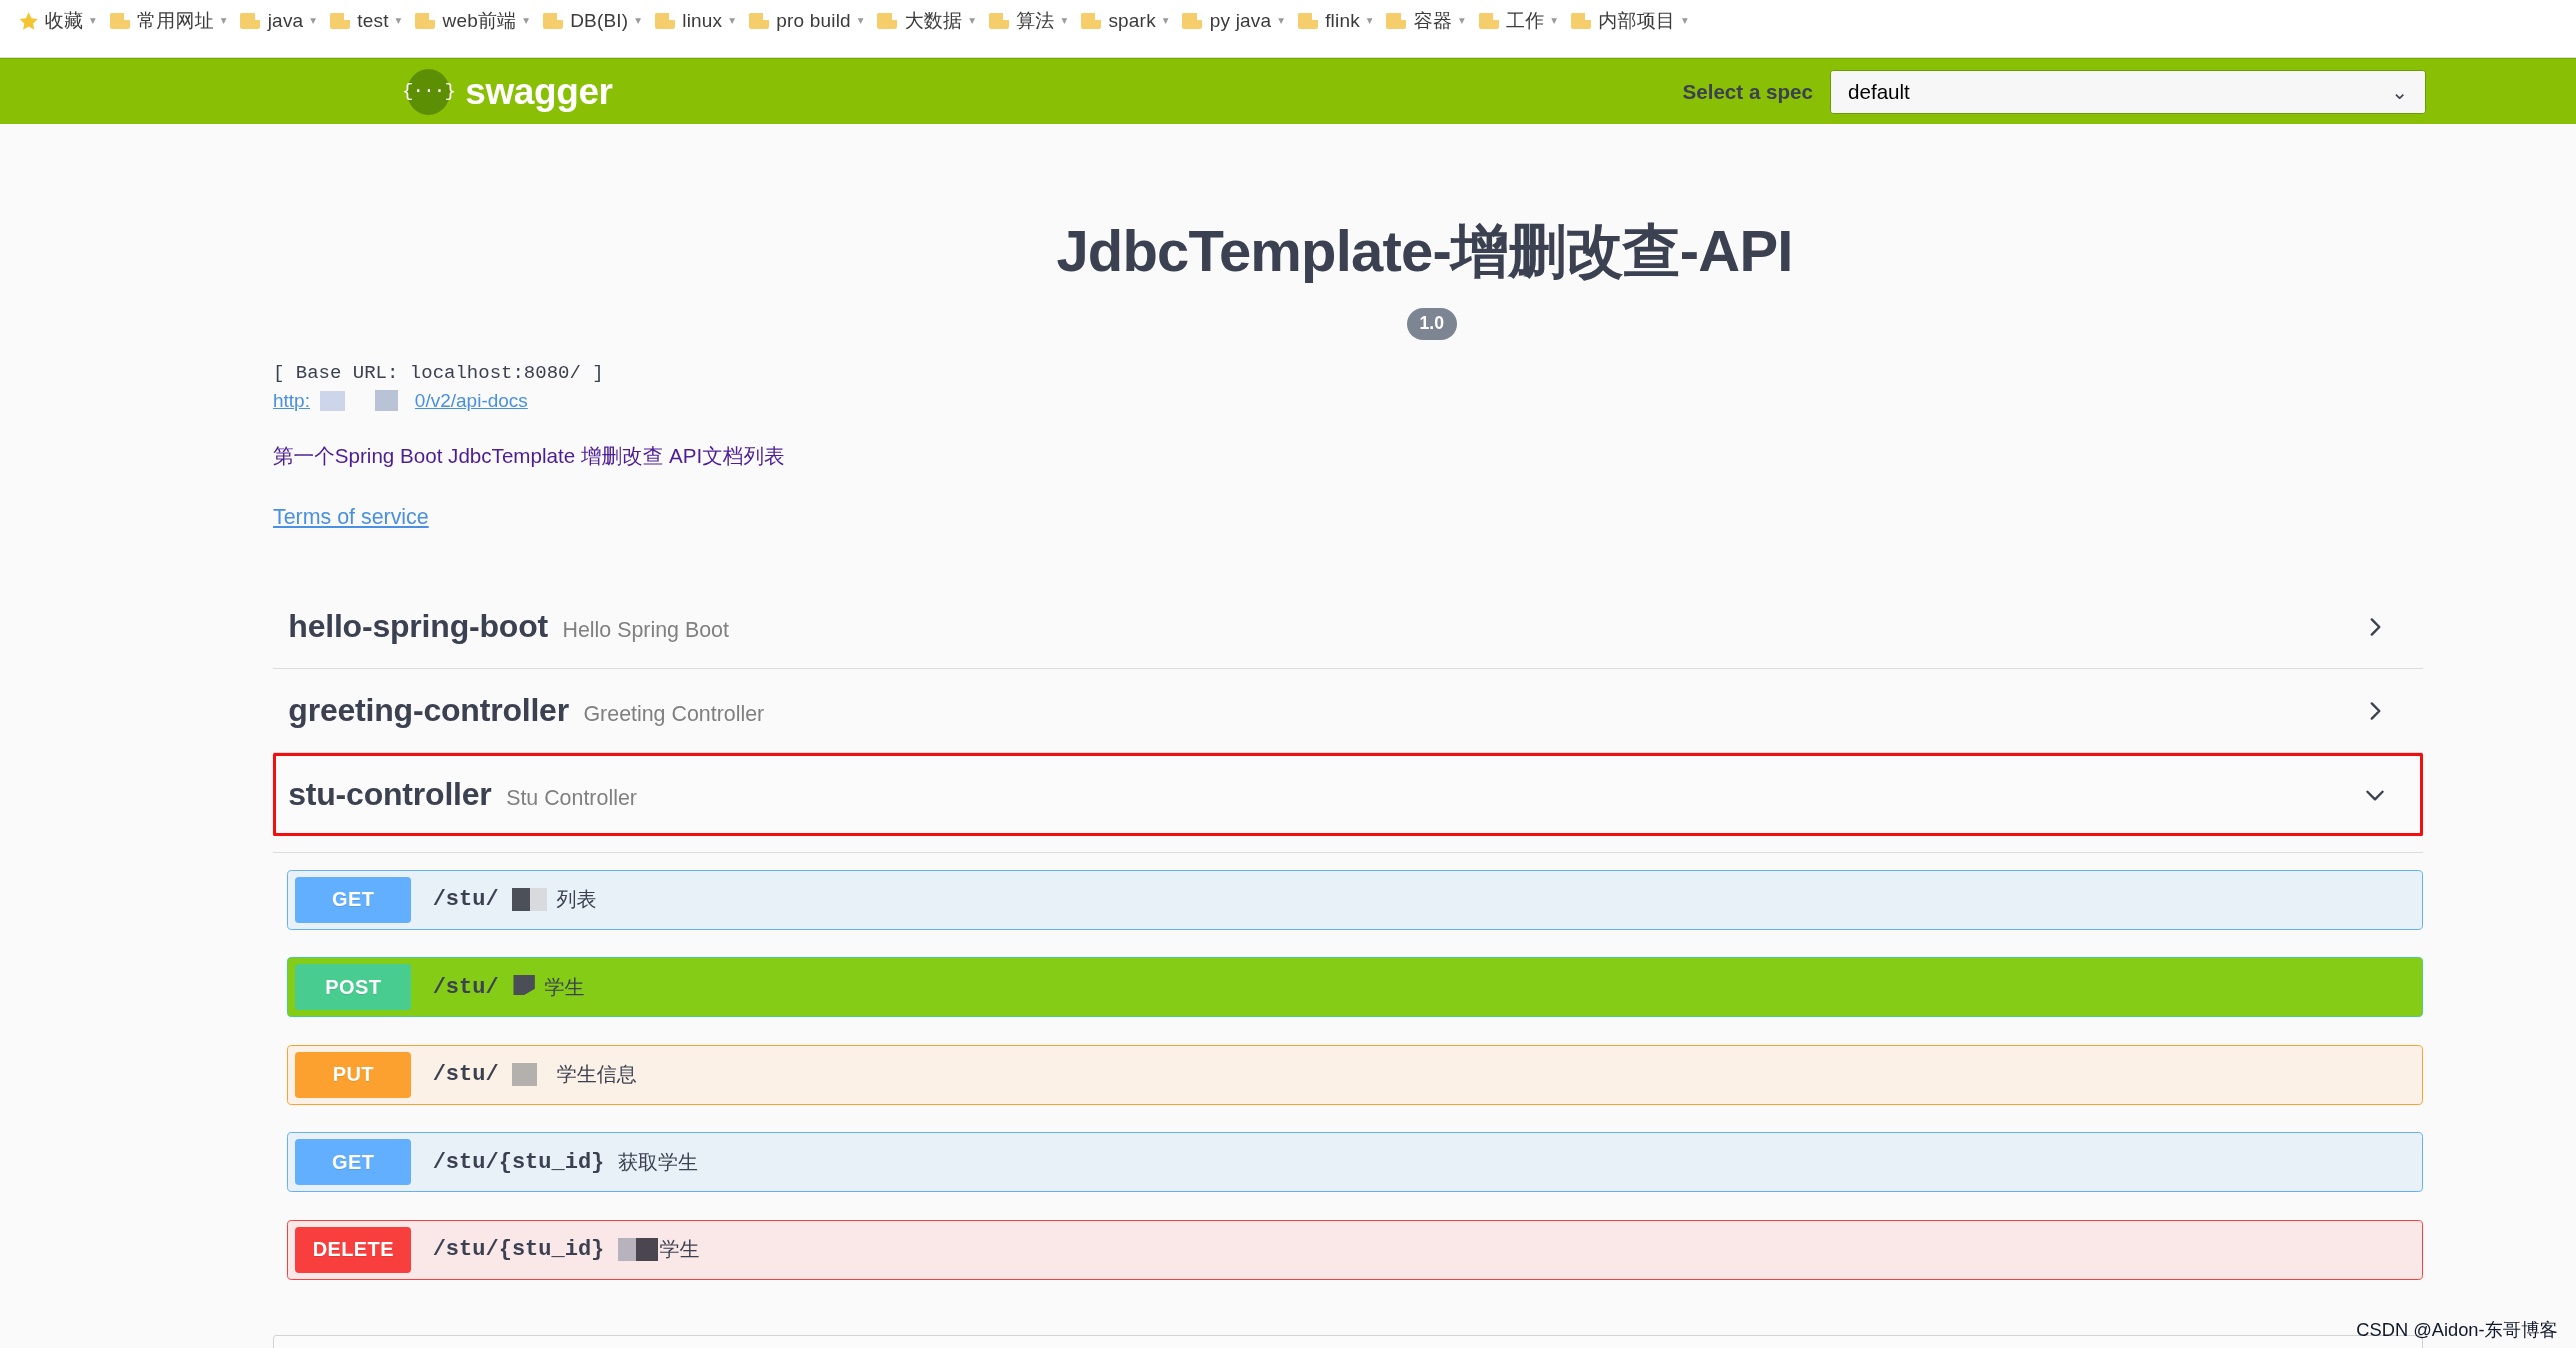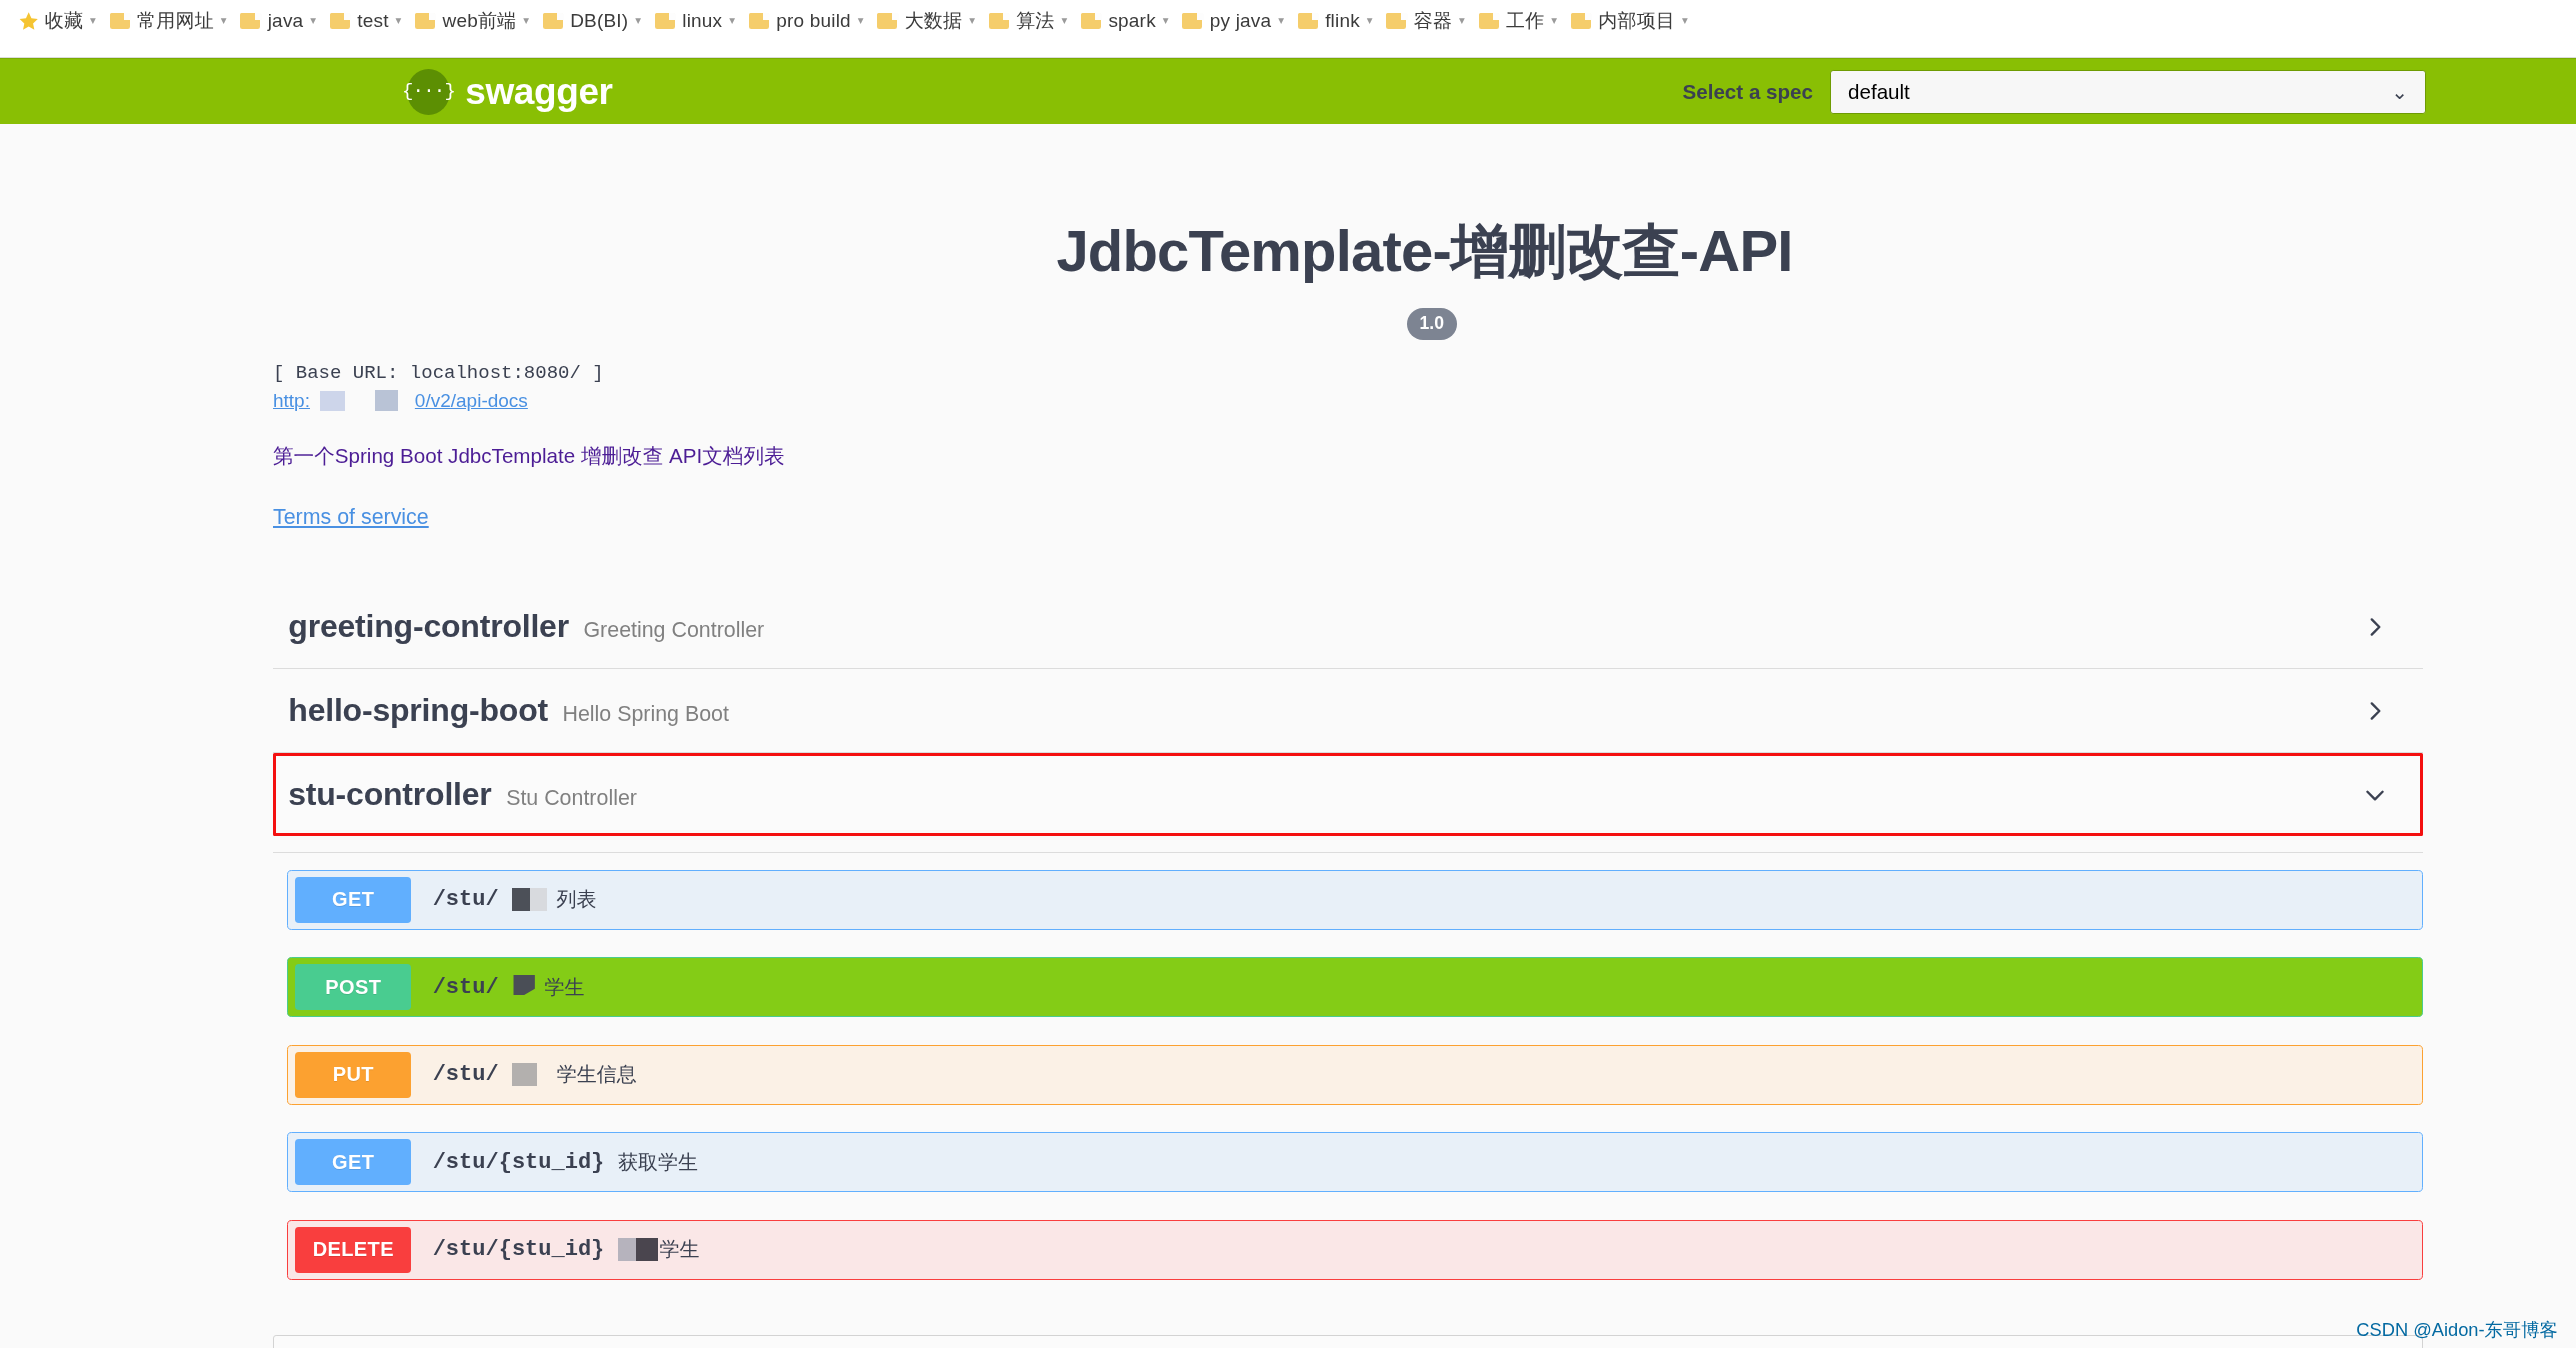--- a/index.html
+++ b/index.html
@@ -337,21 +337,21 @@
     color: #3b4151;
     font-weight: bold;
   }
 
   
   .watermark {
     position: absolute;
     right: 18.3px;
     bottom: 6.1px;
     font-size: 18.3px;
-    color: #0369a1;
+    color: #0f172a;
     white-space: nowrap;
     margin-left: 14px;
   }
 </style>
 </head>
 <body>
 
 <div class="bookmarks-bar" id="bookmarks-bar">
     <div class="bm-item">
       <span class="bm-star">
@@ -472,35 +472,35 @@
       <a class="docs-link">0/v2/api-docs</a>
     </div>
     <div class="api-desc">第一个Spring Boot JdbcTemplate 增删改查 API文档列表</div>
     <a class="tos-link">Terms of service</a>
   </div>
 
   <div class="tags-wrap" id="tags-wrap">
       <div class="tag-section">
         <div class="tag-header">
           <div class="tag-left">
-            <span class="tag-name">greeting-controller</span>
-            <span class="tag-desc">Greeting Controller</span>
+            <span class="tag-name">hello-spring-boot</span>
+            <span class="tag-desc">Hello Spring Boot</span>
           </div>
           <span class="tag-chevron">
             <svg width="26" height="26" viewBox="0 0 24 24" fill="none" stroke="#3b4151" stroke-width="2.2" stroke-linecap="round" stroke-linejoin="round">
               <polyline points="9 5 16 12 9 19"></polyline>
             </svg>
           </span>
         </div>
       </div>
       <div class="tag-section">
         <div class="tag-header">
           <div class="tag-left">
-            <span class="tag-name">hello-spring-boot</span>
-            <span class="tag-desc">Hello Spring Boot</span>
+            <span class="tag-name">greeting-controller</span>
+            <span class="tag-desc">Greeting Controller</span>
           </div>
           <span class="tag-chevron">
             <svg width="26" height="26" viewBox="0 0 24 24" fill="none" stroke="#3b4151" stroke-width="2.2" stroke-linecap="round" stroke-linejoin="round">
               <polyline points="9 5 16 12 9 19"></polyline>
             </svg>
           </span>
         </div>
       </div>
       <div class="tag-section">
         <div class="tag-header expanded">

